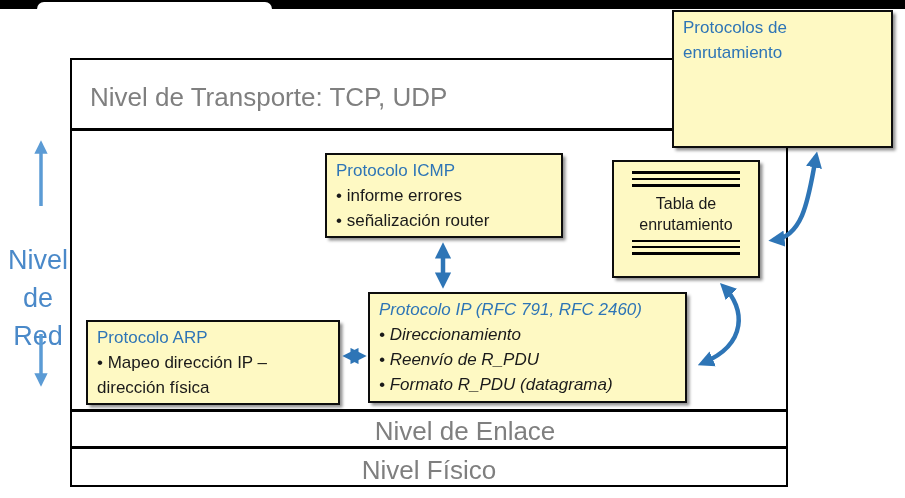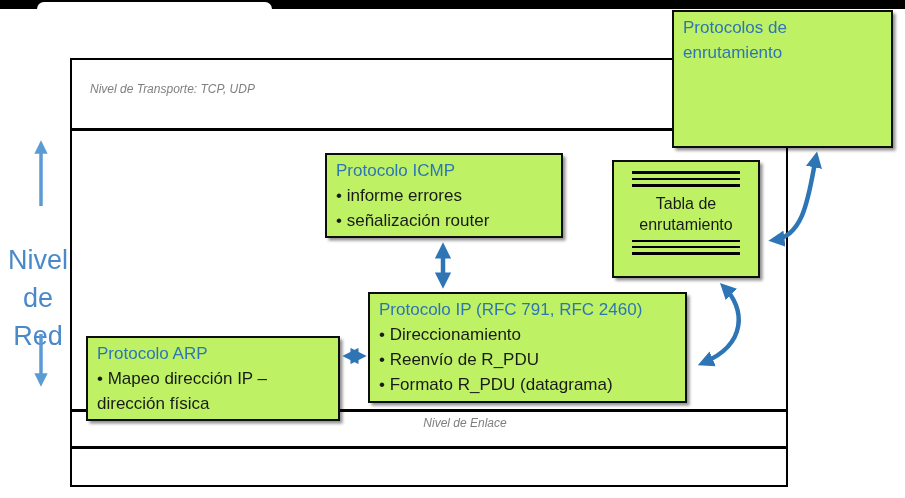--- a/index.html
+++ b/index.html
@@ -9,38 +9,38 @@
 
   
   .top-bar{position:absolute;left:0;top:0;width:905px;height:9px;background:#000;z-index:60;}
   .top-tab{position:absolute;left:37px;top:2px;width:235px;height:7px;background:#fff;
            border-radius:9px 9px 0 0;z-index:61;}
 
   
   .outer-frame{position:absolute;left:70px;top:58px;width:718px;height:429px;
                border:2px solid #000;box-sizing:border-box;z-index:1;background:transparent;}
   .hline{position:absolute;background:#000;z-index:2;}
-  .band-label{position:absolute;color:var(--gray-text,#7F7F7F);font-size:12px;z-index:3;font-style:italic;}
+  .band-label{position:absolute;color:var(--gray-text,#7F7F7F);font-size:26px;z-index:3;}
   .centered{left:70px;width:718px;text-align:center;}
 
   
   .side-label{position:absolute;left:0px;top:222px;width:76px;text-align:center;
               color:var(--side-blue,#4A89C9);font-size:27px;line-height:38px;z-index:3;margin-top:19px;}
 
   
-  .box{position:absolute;background:#bef264;border:2.5px solid #0d0d0d;box-sizing:border-box;
+  .box{position:absolute;background:#fef9c3;border:2.5px solid #0d0d0d;box-sizing:border-box;
        box-shadow:2.5px 2.5px 3px rgba(0,0,0,0.45);padding:3px 9px;font-size:17px;
        line-height:25px;color:#1a1a1a;z-index:10;}
   .box-title{color:var(--title-blue,#2E75B6);}
   .box-routing{left:672px;top:10px;width:221px;height:138px;line-height:25px;}
   .box-icmp{left:325px;top:153px;width:238px;height:85px;}
   .box-table{left:612px;top:160px;width:148px;height:118px;padding:7px 13px;
              text-align:center;font-size:16px;line-height:21px;}
-  .box-ip{left:368px;top:292px;width:319px;height:111px;}
-  .box-arp{left:86px;top:336px;width:254px;height:85px;}
+  .box-ip{left:368px;top:292px;width:319px;height:111px;font-style:italic;}
+  .box-arp{left:86px;top:320px;width:254px;height:85px;}
 
   .tline{background:#000;margin:0 auto;}
   .tl-a{height:3px;margin-top:2px;}
   .tl-b{height:2px;margin-top:4px;}
   .tl-c{height:3px;margin-top:4px;}
   .table-text{margin:6px 0 5px 0;}
 
   .arrows{position:absolute;left:0;top:0;z-index:50;pointer-events:none;}
 </style>
 </head>
@@ -51,20 +51,21 @@
   <div class="top-bar"></div>
   <div class="top-tab"></div>
 
   <div class="outer-frame"></div>
   <div class="hline" style="left:70px;top:128px;width:718px;height:2.5px;"></div>
   <div class="hline" style="left:70px;top:409px;width:718px;height:3px;"></div>
   <div class="hline" style="left:70px;top:446px;width:718px;height:3px;"></div>
 
   <div class="band-label" style="left:90px;top:82px;">Nivel de Transporte: TCP, UDP</div>
   <div class="band-label centered" style="top:416px;margin-left:36px;">Nivel de Enlace</div>
+  <div class="band-label centered" style="top:455px;">Nivel Físico</div>
 
   <div class="side-label">Nivel de Red</div>
 
   <div class="box box-routing">
     <div class="box-title">Protocolos de enrutamiento</div>
   </div>
 
   <div class="box box-table">
     <div class="tline tl-a" style="width:108px;"></div>
     <div class="tline tl-b" style="width:108px;"></div>

